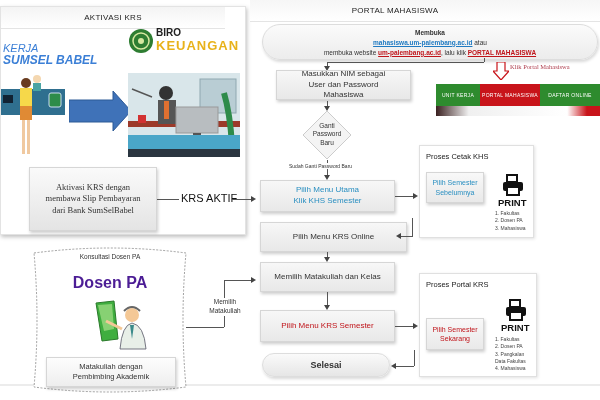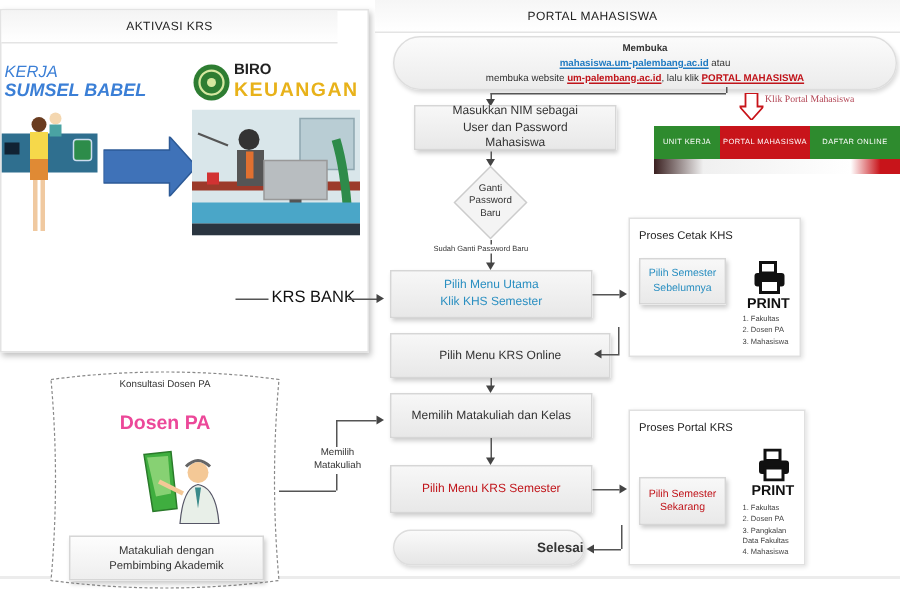--- a/index.html
+++ b/index.html
@@ -55,21 +55,21 @@
       <rect x="26" y="47" width="3" height="34" fill="#f0c9a0"></rect>
     </svg>
   </div>
 
   <div class="abs" style="left:68px;top:84px;width:62px;height:40px;">
     <svg width="62" height="40" viewBox="0 0 62 40">
       <polygon points="0,9 44,9 44,0 62,20 44,40 44,31 0,31" fill="#3f72b8" stroke="#2d5a96" stroke-width="1"></polygon>
     </svg>
   </div>
 
-  <div class="abs" style="left:127px;top:34px;width:110px;height:30px;">
+  <div class="abs" style="left:127px;top:20px;width:110px;height:30px;">
     <svg class="abs" style="left:0;top:1px;" width="26" height="26" viewBox="0 0 26 26">
       <circle cx="13" cy="13" r="12" fill="#2e7d32"></circle>
       <circle cx="13" cy="13" r="8" fill="none" stroke="#d6e8a0" stroke-width="1.5"></circle>
       <circle cx="13" cy="13" r="3" fill="#d6e8a0"></circle>
     </svg>
     <div class="abs" style="left:28px;top:1px;font-size:10px;font-weight:bold;color:#222;line-height:1;">BIRO</div>
     <div class="abs" style="left:28px;top:12px;font-size:13px;font-weight:bold;color:#e8b21a;letter-spacing:1px;line-height:1;">KEUANGAN</div>
   </div>
 
   <div class="abs" style="left:127px;top:66px;width:112px;height:84px;">
@@ -83,23 +83,26 @@
       <rect x="30" y="27" width="18" height="24" fill="#555"></rect>
       <rect x="36" y="28" width="5" height="18" fill="#e07030"></rect>
       <rect x="48" y="34" width="42" height="26" fill="#b8bdc0" stroke="#999"></rect>
       <rect x="65" y="60" width="8" height="14" fill="#555"></rect>
       <path d="M96 20 Q102 40 104 72" stroke="#2e8b4a" stroke-width="6" fill="none"></path>
       <rect x="0" y="62" width="112" height="14" fill="#4aa6c8"></rect>
       <rect x="0" y="76" width="112" height="8" fill="#2a3540"></rect>
     </svg>
   </div>
 
+  <div class="box" style="left:28px;top:160px;width:128px;height:64px;background:linear-gradient(#fafafa,#e4e4e4);font-family:'Liberation Serif',serif;font-size:8.5px;padding:4px 8px;">
+    <span>Aktivasi KRS dengan membawa Slip Pembayaran  dari Bank SumSelBabel</span>
+  </div>
 
   <div class="line" style="left:156px;top:192px;width:22px;height:1px;"></div>
-  <div class="abs" style="left:180px;top:185px;font-size:11px;color:#111;">KRS BANK</div>
+  <div class="abs" style="left:180px;top:185px;font-size:11px;color:#111;">KRS AKTIF</div>
   <div class="line" style="left:231px;top:192px;width:20px;height:1px;"></div>
 </div>
 <div class="arrow-r" style="left:251px;top:196px;"></div>
 
 <div class="title-strip" style="left:250px;top:0;width:350px;background:linear-gradient(#f6f6f6,#fff);">
   <span class="hdr" style="margin-left:-60px;">PORTAL MAHASISWA</span>
 </div>
 
 <div class="abs" style="left:262px;top:24px;width:336px;height:36px;border-radius:18px;background:linear-gradient(#fbfbfb,#ececec);border:1px solid #ddd;box-shadow:1px 2px 3px rgba(0,0,0,0.15);text-align:center;font-size:6.5px;line-height:1.5;padding-top:3px;color:#333;">
   <div style="font-weight:bold;">Membuka</div>
@@ -162,21 +165,21 @@
 </div>
 <div class="line" style="left:327px;top:292px;width:1px;height:15px;"></div>
 <div class="arrow-d" style="left:324px;top:305px;"></div>
 
 <div class="box" style="left:260px;top:310px;width:135px;height:32px;font-size:8px;color:#c0141a;">
   <span>Pilih Menu KRS Semester</span>
 </div>
 <div class="line" style="left:395px;top:326px;width:18px;height:1px;"></div>
 <div class="arrow-r" style="left:413px;top:323px;"></div>
 
-<div class="abs" style="left:262px;top:353px;width:128px;height:24px;border-radius:12px;background:linear-gradient(#fafafa,#e6e6e6);border:1px solid #ddd;box-shadow:1px 2px 3px rgba(0,0,0,0.15);display:flex;align-items:center;justify-content:flex-end;font-size:9px;font-weight:bold;color:#333;">
+<div class="abs" style="left:262px;top:353px;width:128px;height:24px;border-radius:12px;background:linear-gradient(#fafafa,#e6e6e6);border:1px solid #ddd;box-shadow:1px 2px 3px rgba(0,0,0,0.15);display:flex;align-items:center;justify-content:center;font-size:9px;font-weight:bold;color:#333;">
   <span>Selesai</span>
 </div>
 <div class="line" style="left:414px;top:350px;width:1px;height:16px;"></div>
 <div class="line" style="left:395px;top:366px;width:19px;height:1px;"></div>
 <div class="arrow-l" style="left:391px;top:363px;"></div>
 
 <div class="abs" style="left:0;top:384px;width:600px;height:2px;background:#ececec;"></div>
 
 <div class="panel" style="left:419px;top:145px;width:115px;height:93px;border:1px solid #e0e0e0;box-shadow:1px 1px 3px rgba(0,0,0,0.12);">
   <div class="abs" style="left:6px;top:6px;font-size:7.5px;color:#222;">Proses Cetak KHS</div>
@@ -220,21 +223,21 @@
     <div>Data Fakultas</div>
     <div>4. Mahasiswa</div>
   </div>
 </div>
 
 <div class="abs" style="left:30px;top:247px;width:160px;height:146px;">
   <svg class="abs" width="160" height="146" viewBox="0 0 160 146" style="left:0;top:0;">
     <path d="M4,6 Q80,-4 156,6 Q150,73 156,140 Q80,150 4,140 Q10,73 4,6 Z" fill="#fff" stroke="#888" stroke-width="0.8" stroke-dasharray="2,1.5"></path>
   </svg>
   <div class="abs" style="left:0;top:6px;width:160px;text-align:center;font-size:6.5px;color:#333;">Konsultasi Dosen PA</div>
-  <div class="abs" style="left:0;top:27px;width:160px;text-align:center;font-size:13px;font-weight:bold;color:#ec4899;">Dosen PA</div>
+  <div class="abs" style="left:0;top:27px;width:160px;text-align:center;font-size:16px;font-weight:bold;color:#4c1d95;">Dosen PA</div>
   <div class="abs" style="left:62px;top:52px;width:56px;height:52px;">
     <svg width="56" height="52" viewBox="0 0 56 52">
       <polygon points="4,4 22,2 26,40 10,42" fill="#3fae3f" stroke="#2a7a2a"></polygon>
       <polygon points="6,6 20,5 22,30 12,32" fill="#a6e08a" opacity="0.7"></polygon>
       <circle cx="40" cy="16" r="7" fill="#f4c896"></circle>
       <path d="M32 12 Q40 4 48 12" stroke="#666" stroke-width="2" fill="none"></path>
       <path d="M28 50 Q30 26 40 24 Q52 26 54 50 Z" fill="#e8efe8" stroke="#556" stroke-width="0.8"></path>
       <path d="M38 26 L40 40 L42 26" fill="#3a8a8a"></path>
       <line x1="30" y1="30" x2="14" y2="22" stroke="#f4c896" stroke-width="3"></line>
     </svg>

